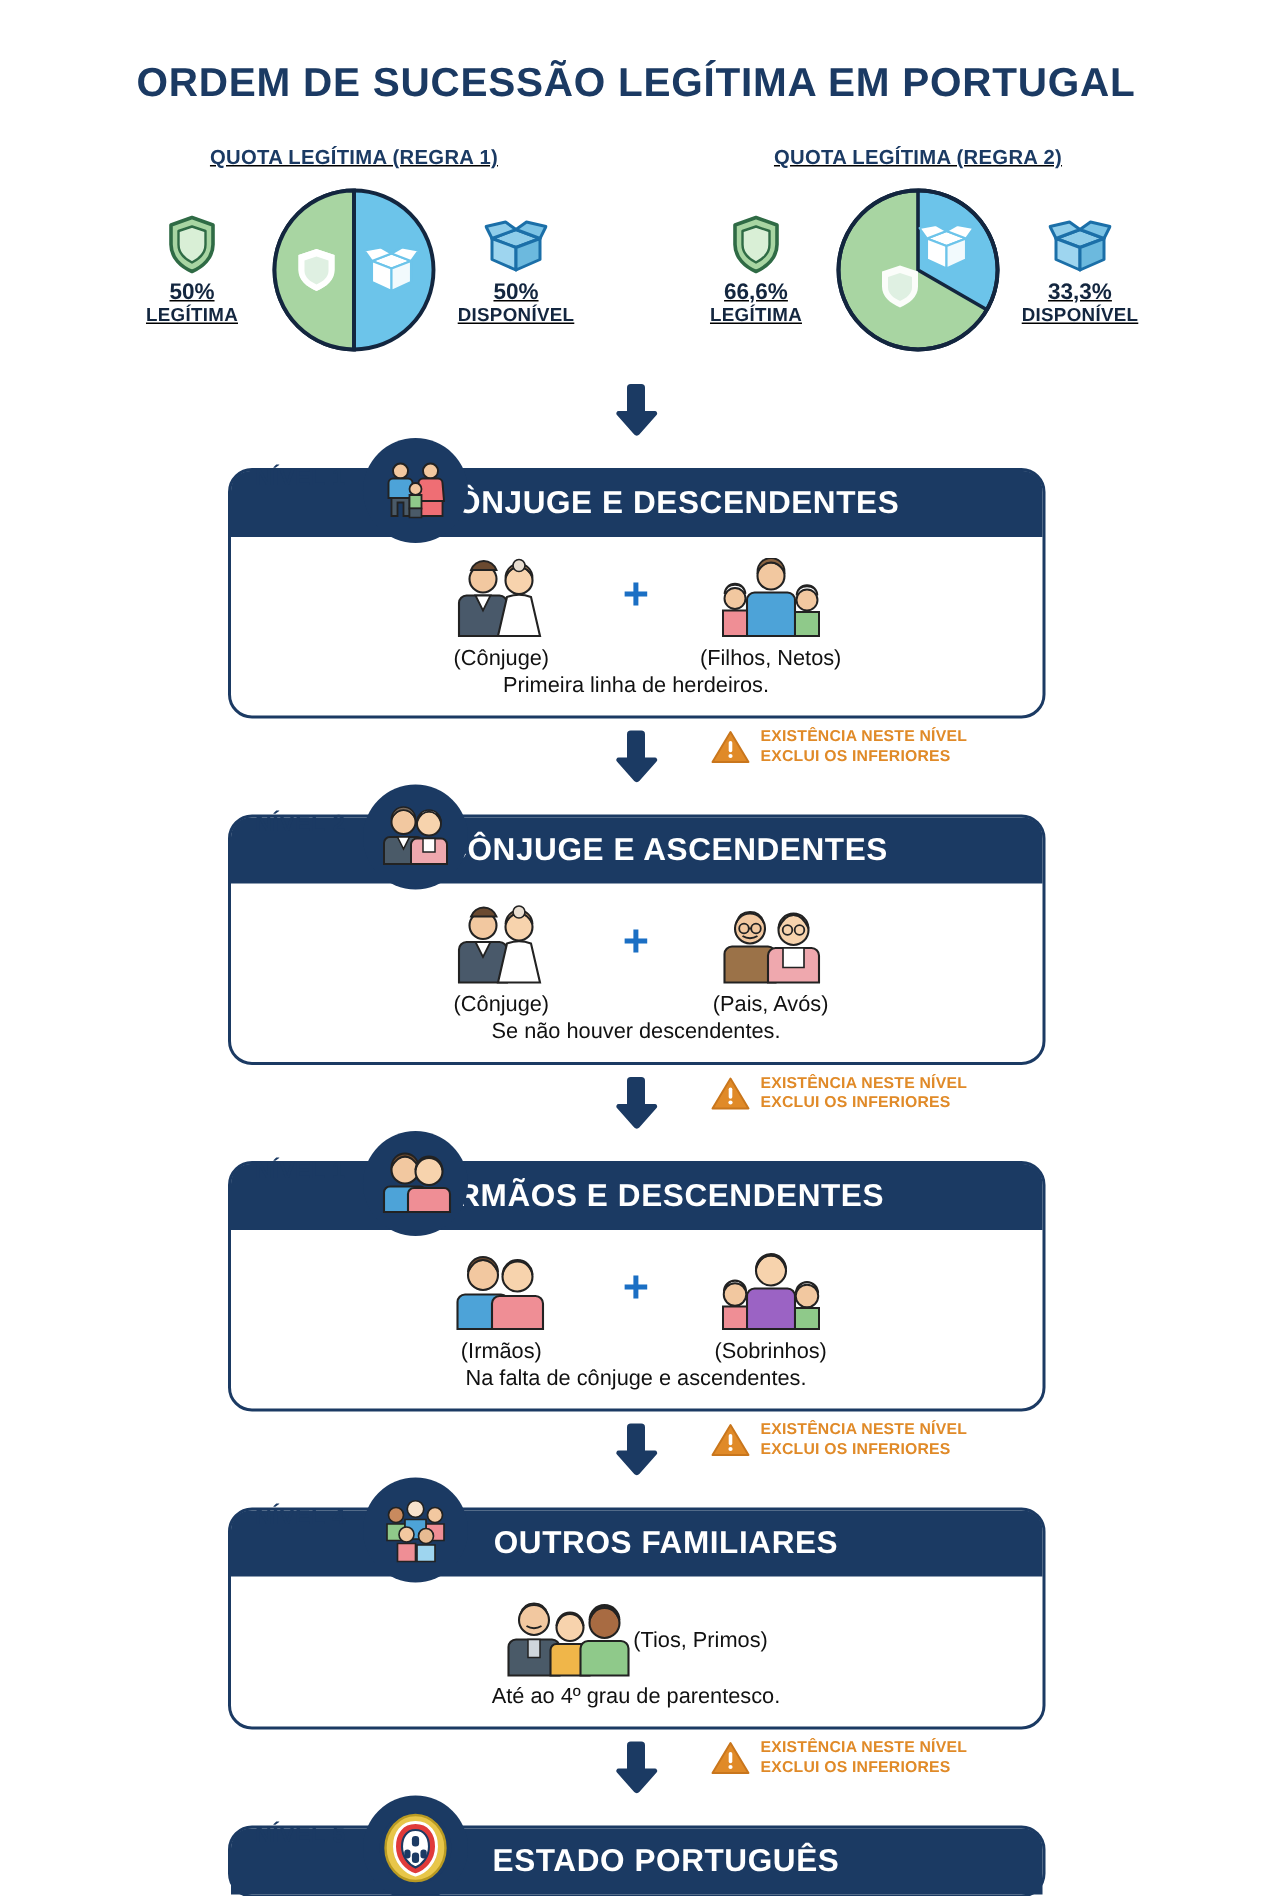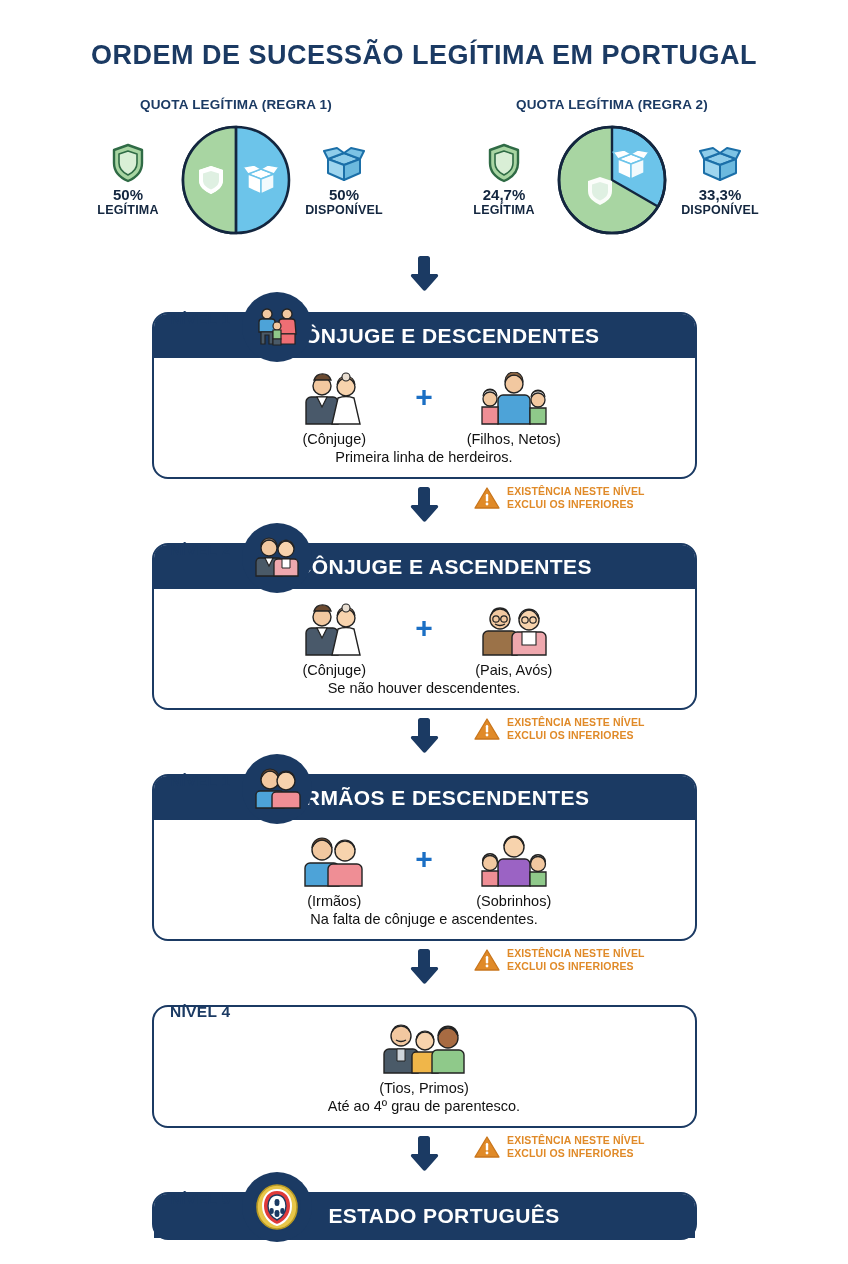--- a/index.html
+++ b/index.html
@@ -24,20 +24,21 @@
     color: #1b3a63;
     padding-top: 40px;
   }
 
   
   .quota-row {
     display: flex;
     justify-content: center;
     gap: 36px;
     margin-top: 26px;
+    text-decoration: underline;
   }
   .quota-block { width: 340px; }
   .quota-heading {
     text-align: center;
     font-size: 13.5px;
     font-weight: bold;
     color: #1b3a63;
     letter-spacing: 0.2px;
     margin-bottom: 12px;
   }
@@ -180,21 +181,21 @@
     font-weight: bold;
     line-height: 1;
     margin-bottom: 24px;
   }
   .card-note {
     font-size: 14.5px;
     color: #111111;
     margin-top: 2px;
     text-align: center;
   }
-  .single-col { display: flex; flex-direction: column; align-items: center; }
+  .single-col { display: flex; flex-direction: row; align-items: center; }
 </style>
 </head>
 <body>
 
 <div class="page">
 
   <div class="title">ORDEM DE SUCESSÃO LEGÍTIMA EM PORTUGAL</div>
 
   <div class="quota-row">
 
@@ -245,21 +246,21 @@
     </div>
 
     <div class="quota-block">
       <div class="quota-heading">QUOTA LEGÍTIMA (REGRA 2)</div>
       <div class="quota-body">
         <div class="quota-side">
           <svg width="34" height="40" viewBox="0 0 34 40">
             <path d="M17 2 L31 7 V20 C31 29 24 35 17 38 C10 35 3 29 3 20 V7 Z" fill="#a8d5a2" stroke="#2f6b45" stroke-width="2.4" stroke-linejoin="round"></path>
             <path d="M17 8 L26 11 V20 C26 26 21 30 17 32 C13 30 8 26 8 20 V11 Z" fill="#d9efd6" stroke="#2f6b45" stroke-width="1.6" stroke-linejoin="round"></path>
           </svg>
-          <div class="quota-pct">24,7%</div>
+          <div class="quota-pct">66,6%</div>
           <div class="quota-lbl">LEGÍTIMA</div>
         </div>
 
         <div class="pie-wrap">
           <svg width="112" height="112" viewBox="0 0 112 112">
             <circle cx="56" cy="56" r="53" fill="#a8d5a2" stroke="#13263f" stroke-width="2.6"></circle>
             <path d="M56 56 L56 3 A53 53 0 0 1 101.9 82.5 Z" fill="#6cc4ea" stroke="#13263f" stroke-width="2.4" stroke-linejoin="round"></path>
             <circle cx="56" cy="56" r="53" fill="none" stroke="#13263f" stroke-width="2.6"></circle>
             <g>
               <path d="M44 53 L56 57 V67 C56 74 50.5 78 44 81 C37.5 78 32 74 32 67 V57 Z" fill="#ffffff" opacity="0.95"></path>
@@ -512,20 +513,37 @@
         <circle cx="13" cy="18" r="1.4" fill="#ffffff"></circle>
       </svg>
       <div class="warn-text">EXISTÊNCIA NESTE NÍVEL
 EXCLUI OS INFERIORES</div>
     </div>
   </div>
 
   <div class="level">
     <div class="level-tag">NÍVEL 4</div>
     <div class="card">
+      <div class="card-head">
+        <div class="badge">
+          <svg width="50" height="46" viewBox="0 0 50 46">
+            <circle cx="12" cy="13" r="5" fill="#c98a5e" stroke="#222" stroke-width="1.1"></circle>
+            <path d="M6 19 h12 v11 h-12 z" fill="#8fc98a" stroke="#222" stroke-width="1.1"></path>
+            <circle cx="38" cy="13" r="5" fill="#f2c8a0" stroke="#222" stroke-width="1.1"></circle>
+            <path d="M32 19 h12 v11 h-12 z" fill="#ef8e95" stroke="#222" stroke-width="1.1"></path>
+            <circle cx="25" cy="9" r="5.5" fill="#f7e2cc" stroke="#222" stroke-width="1.1"></circle>
+            <path d="M18 16 h14 v13 h-14 z" fill="#4da3d8" stroke="#222" stroke-width="1.1"></path>
+            <circle cx="19" cy="26" r="5" fill="#f2c8a0" stroke="#222" stroke-width="1.1"></circle>
+            <path d="M13 32 h12 v12 h-12 z" fill="#ef8e95" stroke="#222" stroke-width="1.1"></path>
+            <circle cx="32" cy="27" r="5" fill="#e8bb92" stroke="#222" stroke-width="1.1"></circle>
+            <path d="M26 33 h12 v11 h-12 z" fill="#9ed5ef" stroke="#222" stroke-width="1.1"></path>
+          </svg>
+        </div>
+        <div class="card-title">OUTROS FAMILIARES</div>
+      </div>
       <div class="card-body">
         <div class="single-col">
           <div class="pair-icon">
             <svg width="86" height="58" viewBox="0 0 86 58">
               <circle cx="20" cy="17" r="10" fill="#f2c8a0" stroke="#222" stroke-width="1.4"></circle>
               <path d="M11 13 q2 -7 9 -7 t9 7" fill="none" stroke="#222" stroke-width="1.2"></path>
               <path d="M15 21 q5 3 10 0" fill="none" stroke="#222" stroke-width="1.3"></path>
               <path d="M8 30 h24 a5 5 0 0 1 5 5 v19 h-34 v-19 a5 5 0 0 1 5 -5 z" fill="#4a5a68" stroke="#222" stroke-width="1.4"></path>
               <path d="M16 30 h8 v12 h-8 z" fill="#cfd6dc" stroke="#222" stroke-width="1"></path>
               <circle cx="44" cy="22" r="9" fill="#f7d3ad" stroke="#222" stroke-width="1.4"></circle>

